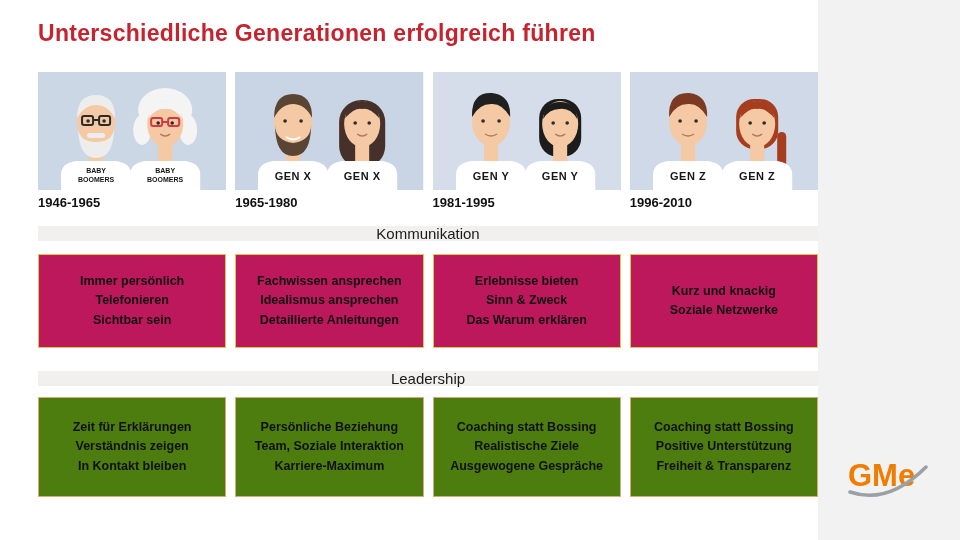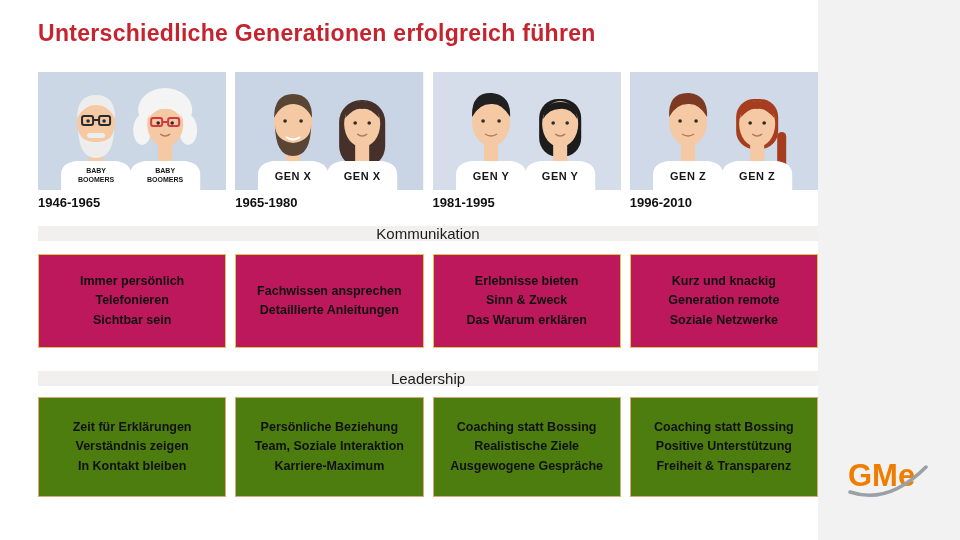--- a/index.html
+++ b/index.html
@@ -183,30 +183,30 @@
   </div>
 
   <div class="row boxes">
     <div class="cell box komm">
       <div class="line">Immer persönlich</div>
       <div class="line">Telefonieren</div>
       <div class="line">Sichtbar sein</div>
     </div>
     <div class="cell box komm">
       <div class="line">Fachwissen ansprechen</div>
+      <div class="line">Idealismus ansprechen</div>
       <div class="line">Detaillierte Anleitungen</div>
     </div>
     <div class="cell box komm">
       <div class="line">Erlebnisse bieten</div>
       <div class="line">Sinn &amp; Zweck</div>
       <div class="line">Das Warum erklären</div>
     </div>
     <div class="cell box komm">
       <div class="line">Kurz und knackig</div>
-      <div class="line">Generation remote</div>
       <div class="line">Soziale Netzwerke</div>
     </div>
   </div>
 
   <div class="section-bar second">
     <span>Leadership</span>
   </div>
 
   <div class="row boxes second">
     <div class="cell box lead">

